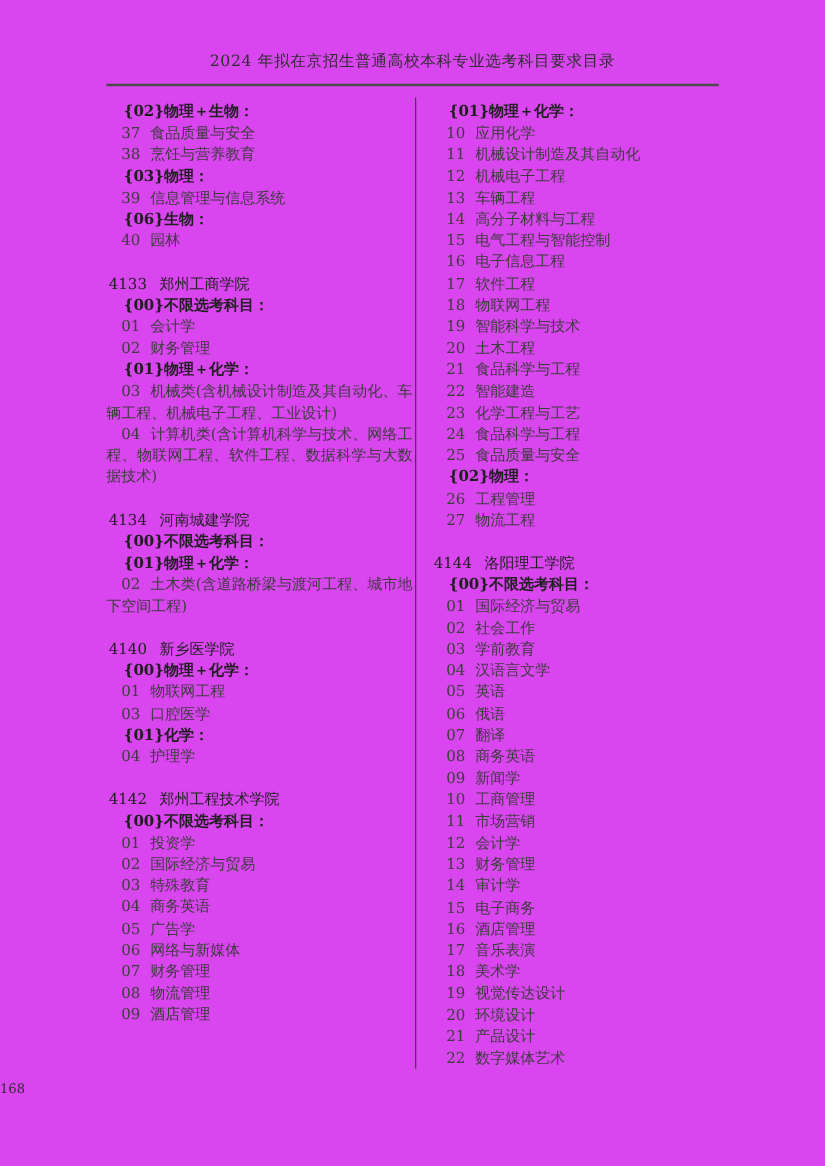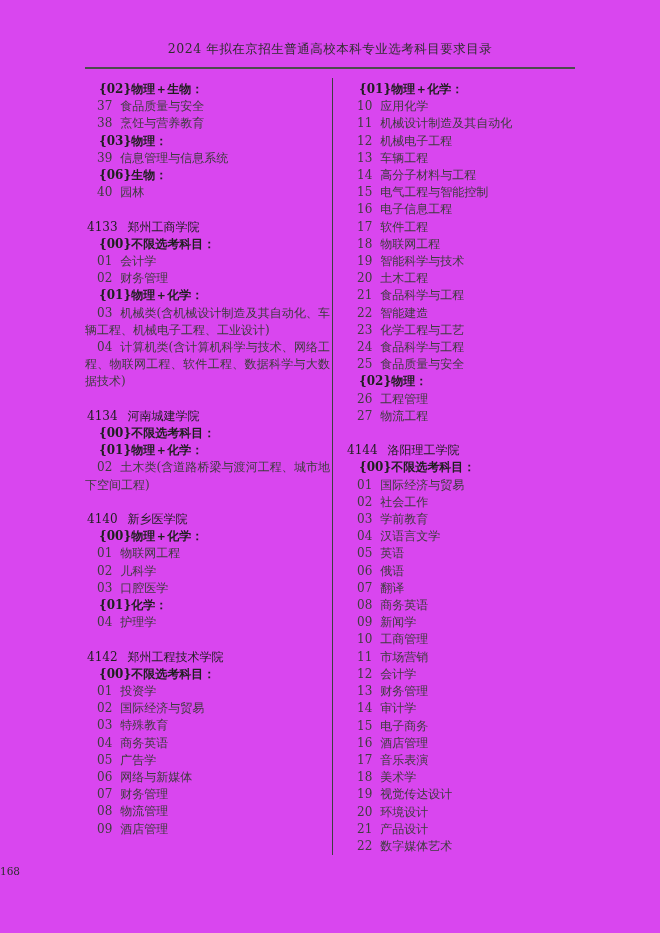--- a/index.html
+++ b/index.html
@@ -104,21 +104,20 @@
       <div class="line item"><span class="num">04</span><span>计算机类(含计算机科学与技术、网络工程、物联网工程、软件工程、数据科学与大数据技术)</span></div>
       <div class="spacer"></div>
       <div class="line school"><span class="code">4134</span><span>河南城建学院</span></div>
       <div class="line group">{00}不限选考科目：</div>
       <div class="line group">{01}物理＋化学：</div>
       <div class="line item"><span class="num">02</span><span>土木类(含道路桥梁与渡河工程、城市地下空间工程)</span></div>
       <div class="spacer"></div>
       <div class="line school"><span class="code">4140</span><span>新乡医学院</span></div>
       <div class="line group">{00}物理＋化学：</div>
       <div class="line item"><span class="num">01</span><span>物联网工程</span></div>
-      <div class="line item"><span class="num">02</span><span>儿科学</span></div>
       <div class="line item"><span class="num">03</span><span>口腔医学</span></div>
       <div class="line group">{01}化学：</div>
       <div class="line item"><span class="num">04</span><span>护理学</span></div>
       <div class="spacer"></div>
       <div class="line school"><span class="code">4142</span><span>郑州工程技术学院</span></div>
       <div class="line group">{00}不限选考科目：</div>
       <div class="line item"><span class="num">01</span><span>投资学</span></div>
       <div class="line item"><span class="num">02</span><span>国际经济与贸易</span></div>
       <div class="line item"><span class="num">03</span><span>特殊教育</span></div>
       <div class="line item"><span class="num">04</span><span>商务英语</span></div>

